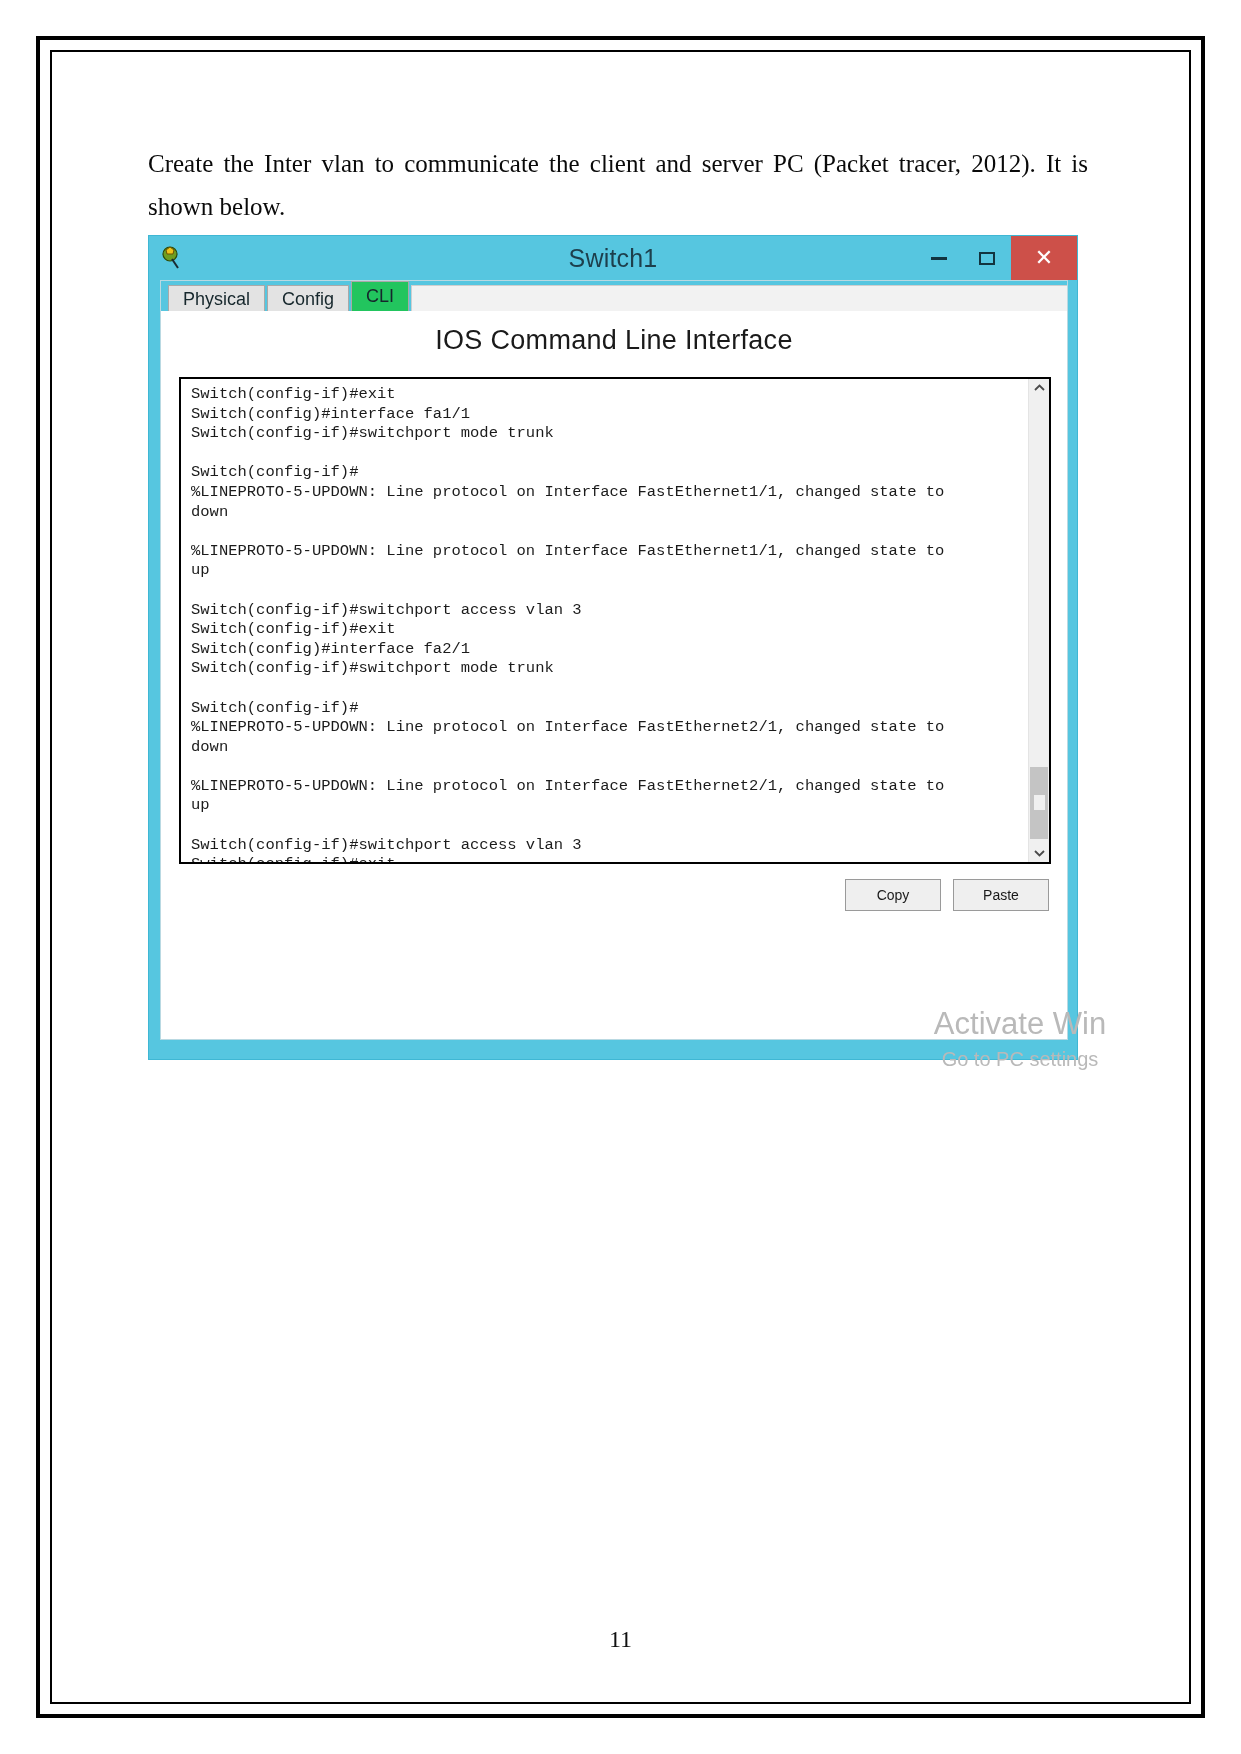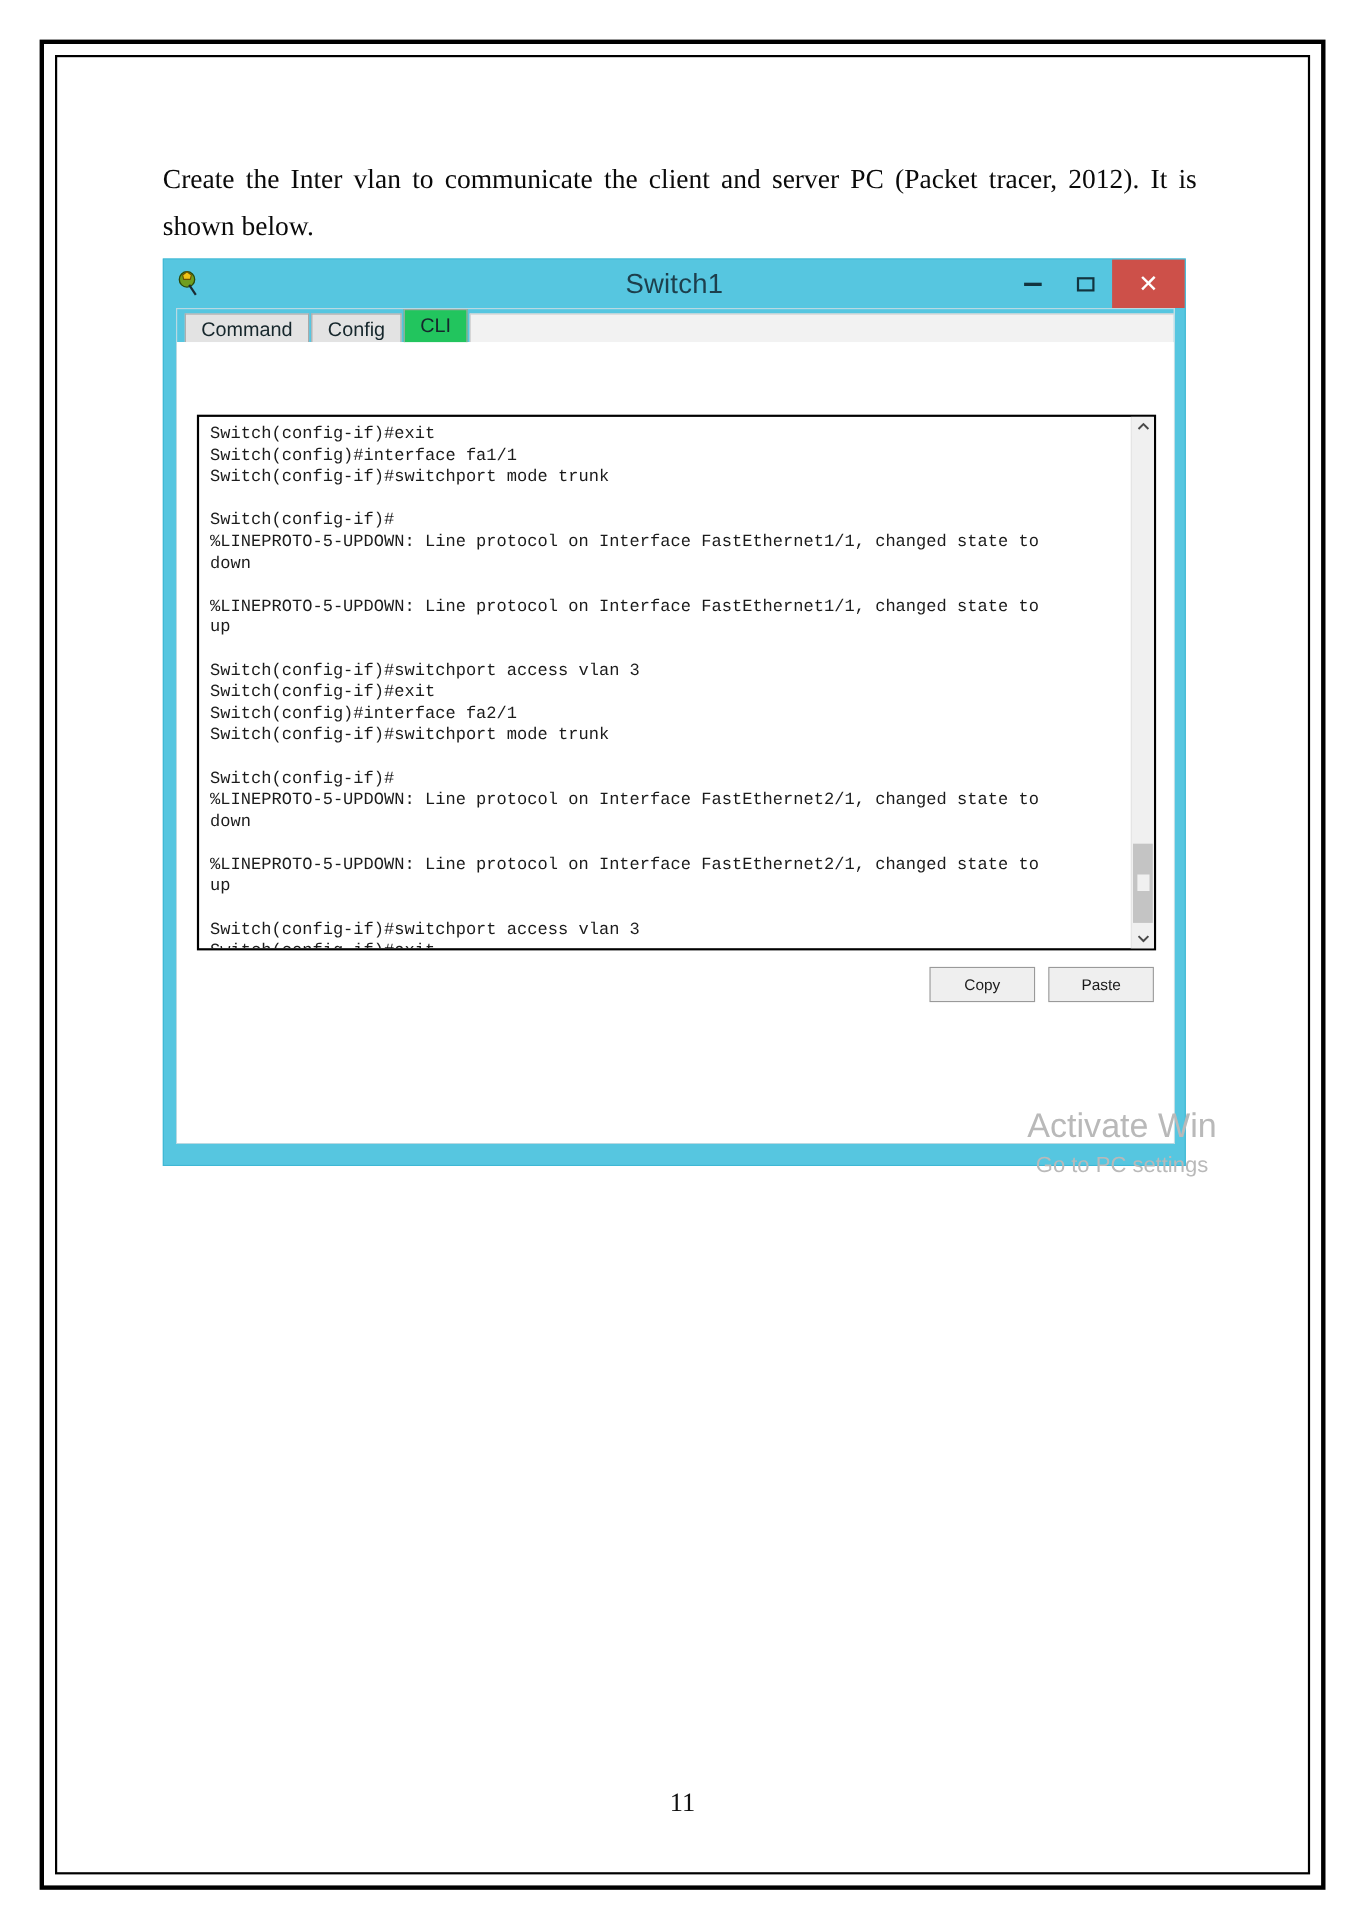--- a/index.html
+++ b/index.html
@@ -350,28 +350,29 @@
         </span>
         <span class="pt-winbtn close">
           <span>✕</span>
         </span>
       </span>
     </div>
 
     <div class="pt-body">
 
       <div class="pt-tabstrip">
-        <div class="pt-tab">Command</div>
+        <div class="pt-tab">Physical</div>
         <div class="pt-tab">Config</div>
         <div class="pt-tab active">CLI</div>
         <div class="pt-tabfiller"></div>
       </div>
 
       <div class="pt-panel">
 
+        <div class="pt-heading">IOS Command Line Interface</div>
 
         <div class="pt-terminal-wrap">
           <div class="pt-terminal">Switch(config-if)#exit
 Switch(config)#interface fa1/1
 Switch(config-if)#switchport mode trunk
 
 Switch(config-if)#
 %LINEPROTO-5-UPDOWN: Line protocol on Interface FastEthernet1/1, changed state to
 down
 

